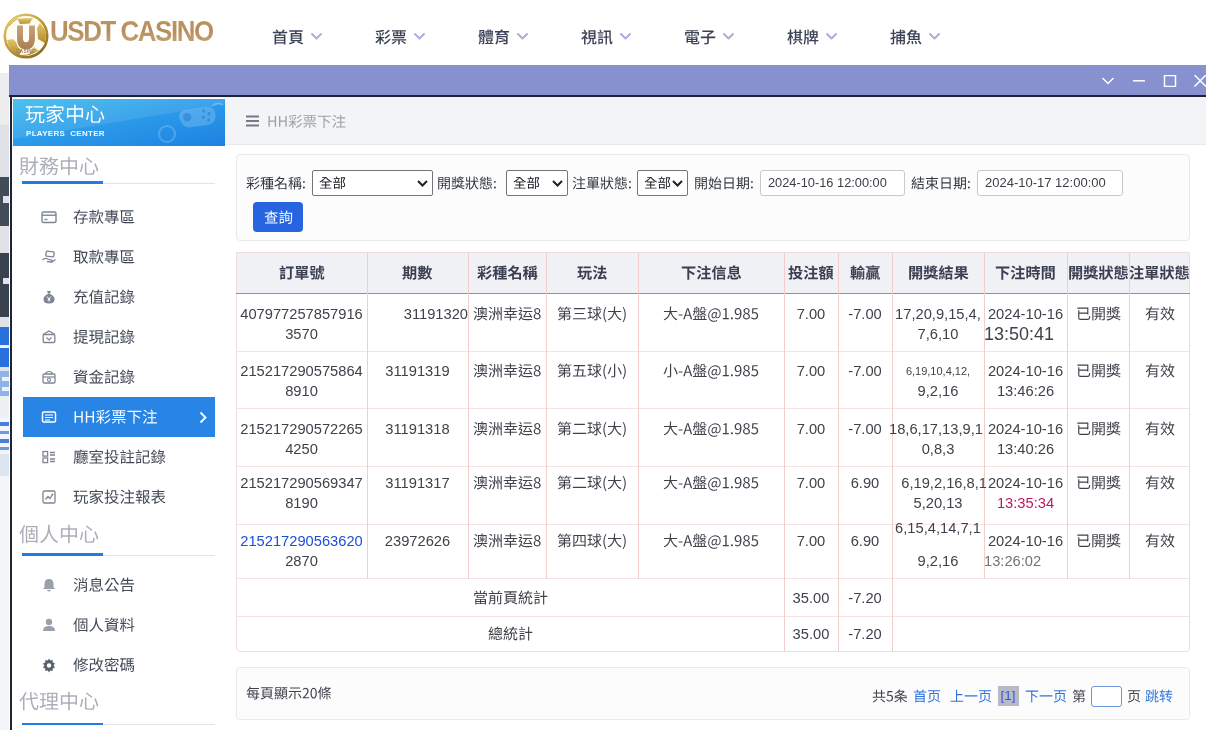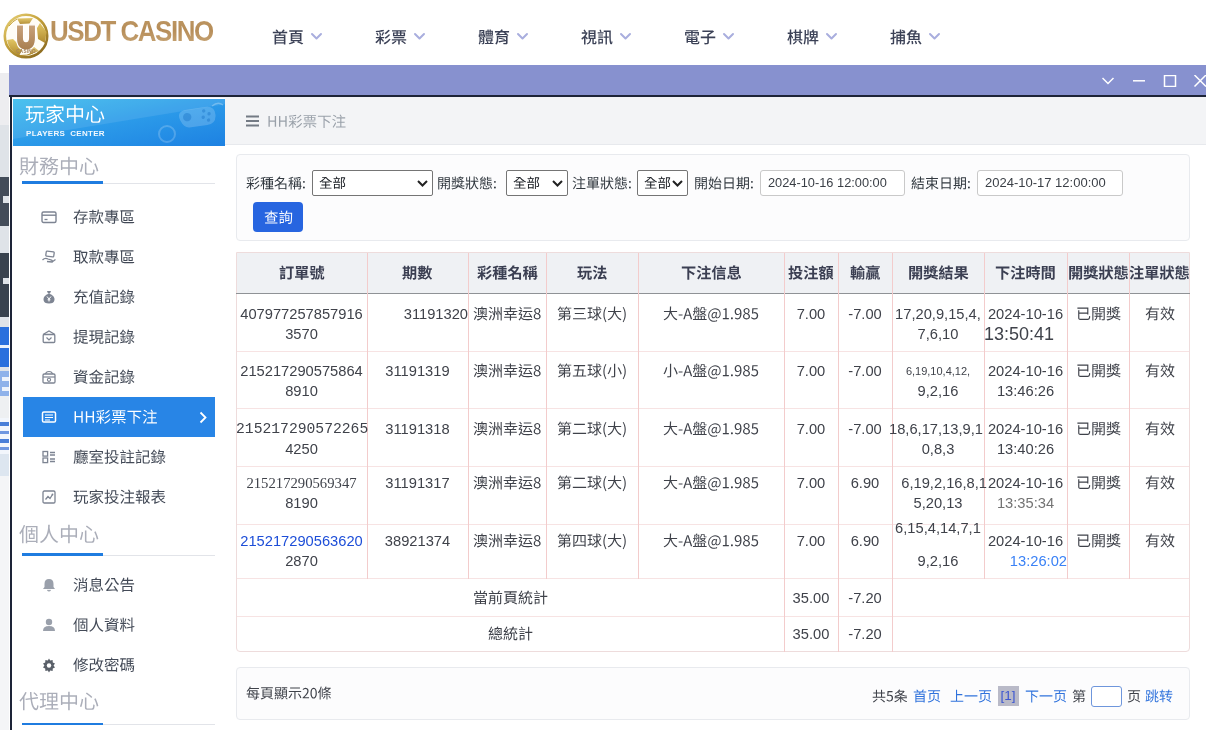--- a/index.html
+++ b/index.html
@@ -380,21 +380,21 @@
 <div style="position:absolute;top:360.0px;font-family:'Liberation Sans',sans-serif;font-size:11px;color:#3f424a;line-height:22.0px;white-space:nowrap;left:889.0px;width:98.0px;text-align:center">6,19,10,4,12,</div>
 <div style="position:absolute;top:380.0px;font-family:'Liberation Sans',sans-serif;font-size:14.7px;color:#3f424a;line-height:22.0px;white-space:nowrap;left:892.0px;width:92.0px;text-align:center">9,2,16</div>
 <div style="position:absolute;top:360.0px;font-family:'Liberation Sans',sans-serif;font-size:14.7px;color:#3f424a;line-height:22.0px;white-space:nowrap;left:984.0px;width:83.0px;text-align:center">2024-10-16</div>
 <div style="position:absolute;top:380.0px;font-family:'Liberation Sans',sans-serif;font-size:14.7px;color:#3f424a;line-height:22.0px;white-space:nowrap;left:984.0px;width:83.0px;text-align:center">13:46:26</div>
 <svg class="t" style="left:1075.5px;top:363.2px" width="45.0" height="16.5" viewBox="0 0 45.0 16.5">
     <use href="#g45" fill="#3f424a"></use>
   </svg>
 <svg class="t" style="left:1144.5px;top:363.2px" width="30.0" height="16.5" viewBox="0 0 30.0 16.5">
     <use href="#g46" fill="#3f424a"></use>
   </svg>
-<div style="position:absolute;top:417.5px;font-family:Liberation Mono, monospace;font-size:14.7px;color:#3f424a;line-height:22.0px;white-space:nowrap;left:236.0px;width:131.0px;text-align:center">215217290572265</div>
+<div style="position:absolute;top:417.5px;font-family:Liberation Sans, sans-serif;font-size:14.7px;color:#3f424a;line-height:22.0px;white-space:nowrap;left:236.0px;width:131.0px;text-align:center">215217290572265</div>
 <div style="position:absolute;top:437.5px;font-family:'Liberation Sans',sans-serif;font-size:14.7px;color:#3f424a;line-height:22.0px;white-space:nowrap;left:236.0px;width:131.0px;text-align:center">4250</div>
 <div style="position:absolute;top:417.5px;font-family:'Liberation Sans',sans-serif;font-size:14.7px;color:#3f424a;line-height:22.0px;white-space:nowrap;left:367.0px;width:101.0px;text-align:center">31191318</div>
 <svg class="t" style="left:472.8px;top:420.7px" width="68.3" height="16.5" viewBox="0 0 68.3 16.5">
     <use href="#g42" fill="#3f424a"></use>
   </svg>
 <svg class="t" style="left:556.9px;top:420.7px" width="70.1" height="16.5" viewBox="0 0 70.1 16.5">
     <use href="#g49" fill="#3f424a"></use>
   </svg>
 <svg class="t" style="left:663.0px;top:420.7px" width="96.0" height="16.5" viewBox="0 0 96.0 16.5">
     <use href="#g44" fill="#3f424a"></use>
@@ -404,62 +404,62 @@
 <div style="position:absolute;top:417.5px;font-family:'Liberation Sans',sans-serif;font-size:14.7px;color:#3f424a;line-height:22.0px;white-space:nowrap;left:889.0px;width:98.0px;">18,6,17,13,9,1</div>
 <div style="position:absolute;top:437.5px;font-family:'Liberation Sans',sans-serif;font-size:14.7px;color:#3f424a;line-height:22.0px;white-space:nowrap;left:892.0px;width:92.0px;text-align:center">0,8,3</div>
 <div style="position:absolute;top:417.5px;font-family:'Liberation Sans',sans-serif;font-size:14.7px;color:#3f424a;line-height:22.0px;white-space:nowrap;left:984.0px;width:83.0px;text-align:center">2024-10-16</div>
 <div style="position:absolute;top:437.5px;font-family:'Liberation Sans',sans-serif;font-size:14.7px;color:#3f424a;line-height:22.0px;white-space:nowrap;left:984.0px;width:83.0px;text-align:center">13:40:26</div>
 <svg class="t" style="left:1075.5px;top:420.7px" width="45.0" height="16.5" viewBox="0 0 45.0 16.5">
     <use href="#g45" fill="#3f424a"></use>
   </svg>
 <svg class="t" style="left:1144.5px;top:420.7px" width="30.0" height="16.5" viewBox="0 0 30.0 16.5">
     <use href="#g46" fill="#3f424a"></use>
   </svg>
-<div style="position:absolute;top:471.5px;font-family:Liberation Serif, serif;font-size:14.7px;color:#3f424a;line-height:22.0px;white-space:nowrap;left:236.0px;width:131.0px;text-align:center">215217290569347</div>
+<div style="position:absolute;top:471.5px;font-family:Liberation Sans, sans-serif;font-size:14.7px;color:#3f424a;line-height:22.0px;white-space:nowrap;left:236.0px;width:131.0px;text-align:center">215217290569347</div>
 <div style="position:absolute;top:491.5px;font-family:'Liberation Sans',sans-serif;font-size:14.7px;color:#3f424a;line-height:22.0px;white-space:nowrap;left:236.0px;width:131.0px;text-align:center">8190</div>
 <div style="position:absolute;top:471.5px;font-family:'Liberation Sans',sans-serif;font-size:14.7px;color:#3f424a;line-height:22.0px;white-space:nowrap;left:367.0px;width:101.0px;text-align:center">31191317</div>
 <svg class="t" style="left:472.8px;top:474.7px" width="68.3" height="16.5" viewBox="0 0 68.3 16.5">
     <use href="#g42" fill="#3f424a"></use>
   </svg>
 <svg class="t" style="left:556.9px;top:474.7px" width="70.1" height="16.5" viewBox="0 0 70.1 16.5">
     <use href="#g49" fill="#3f424a"></use>
   </svg>
 <svg class="t" style="left:663.0px;top:474.7px" width="96.0" height="16.5" viewBox="0 0 96.0 16.5">
     <use href="#g44" fill="#3f424a"></use>
   </svg>
 <div style="position:absolute;top:471.5px;font-family:'Liberation Sans',sans-serif;font-size:14.7px;color:#3f424a;line-height:22.0px;white-space:nowrap;left:784.0px;width:54.0px;text-align:center">7.00</div>
 <div style="position:absolute;top:471.5px;font-family:'Liberation Sans',sans-serif;font-size:14.7px;color:#3f424a;line-height:22.0px;white-space:nowrap;left:838.0px;width:54.0px;text-align:center">6.90</div>
 <div style="position:absolute;top:471.5px;font-family:'Liberation Sans',sans-serif;font-size:14.7px;color:#3f424a;line-height:22.0px;white-space:nowrap;left:889.0px;width:98.0px;text-align:right">6,19,2,16,8,1</div>
 <div style="position:absolute;top:491.5px;font-family:'Liberation Sans',sans-serif;font-size:14.7px;color:#3f424a;line-height:22.0px;white-space:nowrap;left:892.0px;width:92.0px;text-align:center">5,20,13</div>
 <div style="position:absolute;top:471.5px;font-family:'Liberation Sans',sans-serif;font-size:14.7px;color:#3f424a;line-height:22.0px;white-space:nowrap;left:984.0px;width:83.0px;text-align:center">2024-10-16</div>
-<div style="position:absolute;top:491.5px;font-family:'Liberation Sans',sans-serif;font-size:14.7px;color:#737373;line-height:22.0px;white-space:nowrap;left:984.0px;width:83.0px;text-align:center">13:35:34</div>
+<div style="position:absolute;top:491.5px;font-family:'Liberation Sans',sans-serif;font-size:14.7px;color:#be185d;line-height:22.0px;white-space:nowrap;left:984.0px;width:83.0px;text-align:center">13:35:34</div>
 <svg class="t" style="left:1075.5px;top:474.7px" width="45.0" height="16.5" viewBox="0 0 45.0 16.5">
     <use href="#g45" fill="#3f424a"></use>
   </svg>
 <svg class="t" style="left:1144.5px;top:474.7px" width="30.0" height="16.5" viewBox="0 0 30.0 16.5">
     <use href="#g46" fill="#3f424a"></use>
   </svg>
 <div style="position:absolute;top:530.0px;font-family:'Liberation Sans',sans-serif;font-size:14.7px;color:#1d4ed8;line-height:22.0px;white-space:nowrap;left:236.0px;width:131.0px;text-align:center">215217290563620</div>
 <div style="position:absolute;top:550.0px;font-family:'Liberation Sans',sans-serif;font-size:14.7px;color:#3f424a;line-height:22.0px;white-space:nowrap;left:236.0px;width:131.0px;text-align:center">2870</div>
-<div style="position:absolute;top:530.0px;font-family:'Liberation Sans',sans-serif;font-size:14.7px;color:#3f424a;line-height:22.0px;white-space:nowrap;left:367.0px;width:101.0px;text-align:center">38921374</div>
+<div style="position:absolute;top:530.0px;font-family:'Liberation Sans',sans-serif;font-size:14.7px;color:#3f424a;line-height:22.0px;white-space:nowrap;left:367.0px;width:101.0px;text-align:center">23972626</div>
 <svg class="t" style="left:472.8px;top:533.2px" width="68.3" height="16.5" viewBox="0 0 68.3 16.5">
     <use href="#g42" fill="#3f424a"></use>
   </svg>
 <svg class="t" style="left:556.9px;top:533.2px" width="70.1" height="16.5" viewBox="0 0 70.1 16.5">
     <use href="#g50" fill="#3f424a"></use>
   </svg>
 <svg class="t" style="left:663.0px;top:533.2px" width="96.0" height="16.5" viewBox="0 0 96.0 16.5">
     <use href="#g44" fill="#3f424a"></use>
   </svg>
 <div style="position:absolute;top:530.0px;font-family:'Liberation Sans',sans-serif;font-size:14.7px;color:#3f424a;line-height:22.0px;white-space:nowrap;left:784.0px;width:54.0px;text-align:center">7.00</div>
 <div style="position:absolute;top:530.0px;font-family:'Liberation Sans',sans-serif;font-size:14.7px;color:#3f424a;line-height:22.0px;white-space:nowrap;left:838.0px;width:54.0px;text-align:center">6.90</div>
 <div style="position:absolute;top:517px;font-family:'Liberation Sans',sans-serif;font-size:14.7px;color:#3f424a;line-height:22.0px;white-space:nowrap;left:889.0px;width:98.0px;text-align:center">6,15,4,14,7,1</div>
 <div style="position:absolute;top:550.0px;font-family:'Liberation Sans',sans-serif;font-size:14.7px;color:#3f424a;line-height:22.0px;white-space:nowrap;left:892.0px;width:92.0px;text-align:center">9,2,16</div>
 <div style="position:absolute;top:530.0px;font-family:'Liberation Sans',sans-serif;font-size:14.7px;color:#3f424a;line-height:22.0px;white-space:nowrap;left:984.0px;width:83.0px;text-align:center">2024-10-16</div>
-<div style="position:absolute;top:550.0px;font-family:'Liberation Sans',sans-serif;font-size:14.7px;color:#3b82f6;line-height:22.0px;white-space:nowrap;left:984.0px;width:83.0px;text-align:right">13:26:02</div>
+<div style="position:absolute;top:550.0px;font-family:'Liberation Sans',sans-serif;font-size:14.7px;color:#737373;line-height:22.0px;white-space:nowrap;left:984.0px;width:83.0px;text-align:left">13:26:02</div>
 <svg class="t" style="left:1075.5px;top:533.2px" width="45.0" height="16.5" viewBox="0 0 45.0 16.5">
     <use href="#g45" fill="#3f424a"></use>
   </svg>
 <svg class="t" style="left:1144.5px;top:533.2px" width="30.0" height="16.5" viewBox="0 0 30.0 16.5">
     <use href="#g46" fill="#3f424a"></use>
   </svg>
 <svg class="t" style="left:472.5px;top:589.7px" width="75.0" height="16.5" viewBox="0 0 75.0 16.5">
     <use href="#g51" fill="#3f424a"></use>
   </svg>
 <div style="position:absolute;top:586.5px;font-family:'Liberation Sans',sans-serif;font-size:14.7px;color:#3f424a;line-height:22.0px;white-space:nowrap;left:784.0px;width:54.0px;text-align:center">35.00</div>

